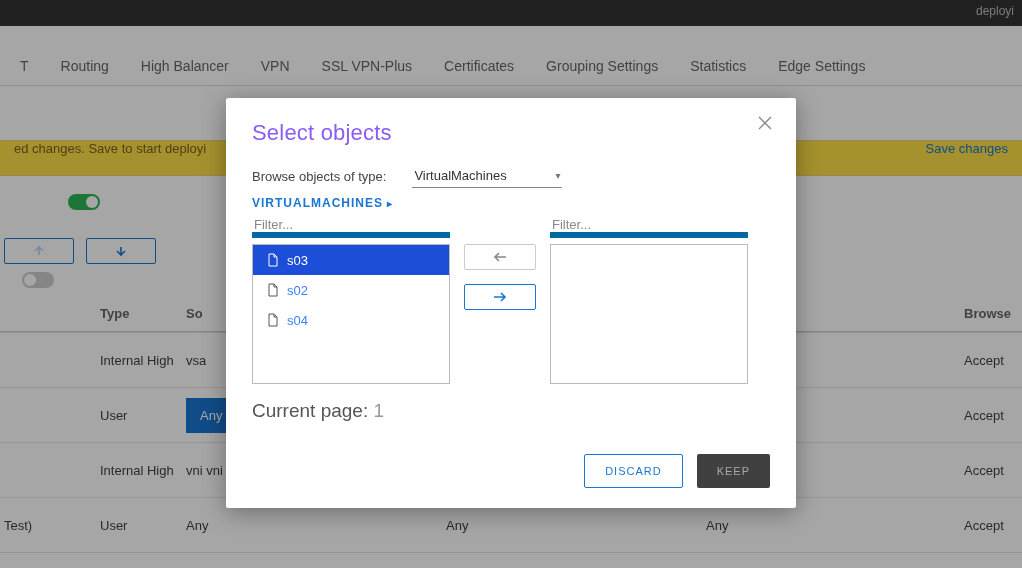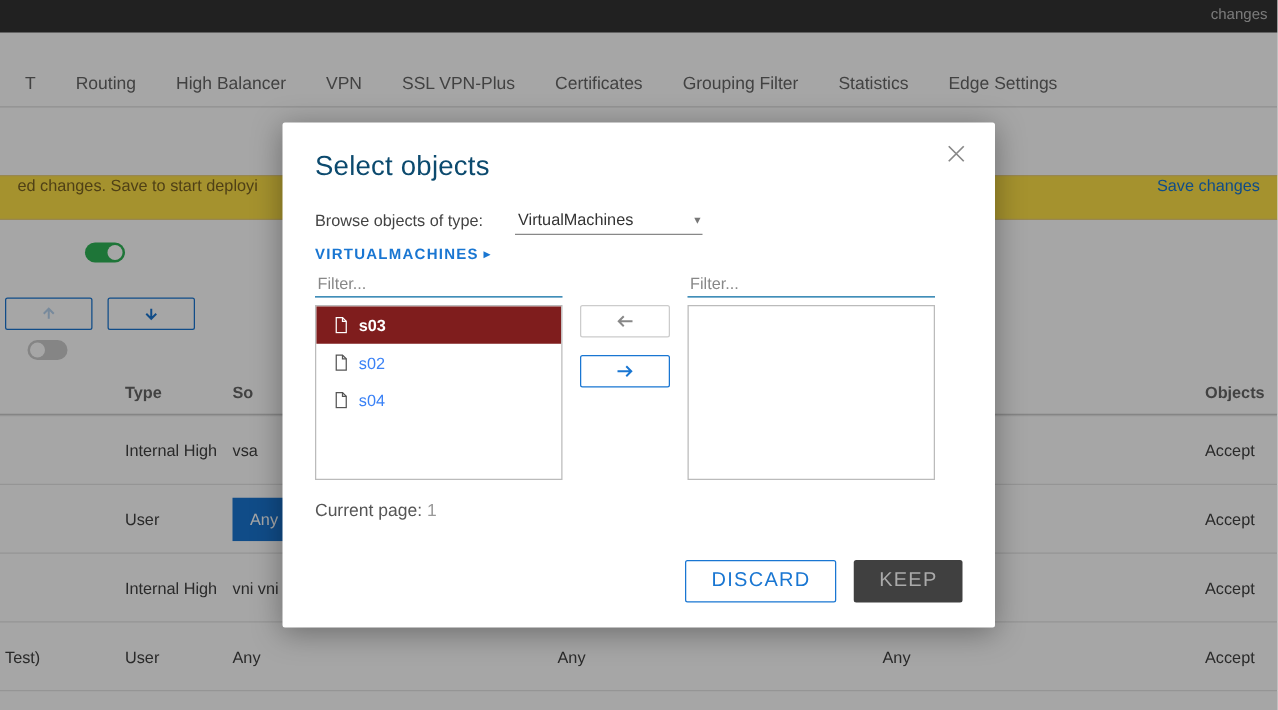--- a/index.html
+++ b/index.html
@@ -30,71 +30,71 @@
 
   .bg-table { position: absolute; top: 296px; left: 0; right: 0; }
   .bg-table .hdr, .bg-table .row { display: grid; grid-template-columns: 96px 86px 260px 260px 258px 62px; height: 55px; align-items:center; border-top:1px solid #e5e5e5; color:#414141; font-size:13px; }
   .bg-table .hdr { height: 36px; color:#666; font-weight:600; border-top:none; border-bottom:1px solid #ccc; }
   .bg-table .cell { padding: 0 4px; white-space: nowrap; overflow: hidden; }
   .bg-table .dest-any { background:#1976d2; color:#fff; display:inline-block; padding:10px 14px; }
 
   
   .scrim { position:absolute; inset:0; background:rgba(0,0,0,0.35); display:flex; align-items:flex-start; justify-content:center; }
   .modal { margin-top: 98px; width: 570px; background:#fff; box-shadow:0 4px 24px rgba(0,0,0,.35); border-radius:2px; padding: 22px 26px 20px; position:relative; }
-  .modal h1 { font-size: 22px; font-weight: 400; color: #0c4a6e; margin-bottom: 18px; letter-spacing: .2px; }
+  .modal h1 { font-size: 22px; font-weight: 400; color: #8b5cf6; margin-bottom: 18px; letter-spacing: .2px; }
   .modal .close { position:absolute; top:18px; right:22px; width:16px; height:16px; color:#888; cursor:pointer; }
   .modal .close svg { width:14px; height:14px; }
 
   .browse-row { display:flex; align-items:center; gap: 26px; font-size: 13px; color:#444; margin-bottom: 8px; }
   .type-select { position:relative; border-bottom:1px solid #888; width: 150px; padding: 4px 2px; display:flex; justify-content:space-between; align-items:center; color:#333; }
   .type-select .chev { color:#777; font-size:10px; }
 
   .breadcrumb { color:#1976d2; font-size:12px; letter-spacing: 1px; font-weight:600; margin-bottom: 6px; display:flex; align-items:center; gap:4px;}
   .breadcrumb .caret { font-size:10px; }
 
   .picker { display:flex; gap: 14px; align-items:flex-start; margin-top:2px; }
   .col { width: 198px; display:flex; flex-direction:column; }
-  .filter { border:none; border-bottom:1px solid #0369a1; height:22px; font-size:13px; color:#333; padding: 2px 2px; outline:none; }
+  .filter { border:none; border-bottom:6px solid #0369a1; height:22px; font-size:13px; color:#333; padding: 2px 2px; outline:none; }
   .filter::placeholder { color:#888; }
   .listbox { border:1px solid #bbb; height: 140px; margin-top:6px; overflow:auto; }
   .item { display:flex; align-items:center; gap:8px; height:30px; padding: 0 14px; font-size:13px; color:#3b82f6; cursor:pointer; }
-  .item.selected { background:#7f1d1d; color:#fff;font-weight:bold; }
+  .item.selected { background:#1d4ed8; color:#fff; }
   .item .file-ic { width:12px; height:14px; display:inline-block; }
   .item .file-ic svg { width:12px; height:14px; display:block; }
   .item.selected .file-ic svg path, .item.selected .file-ic svg polyline { stroke:#fff; }
 
   .movebtns { display:flex; flex-direction:column; gap:14px; margin-top: 28px; }
   .movebtns button { width:72px; height:26px; border:1px solid #ccc; background:#fff; border-radius:2px; color:#888; display:flex; align-items:center; justify-content:center; }
   .movebtns button.on { border-color:#1976d2; color:#1976d2; }
   .movebtns svg { width:14px; height:12px; }
 
-  .pager { margin-top: 16px; font-size:14px; color:#555; }
+  .pager { margin-top: 16px; font-size:19px; color:#555; }
   .pager .num { color:#999; }
 
   .dlg-actions { display:flex; justify-content:flex-end; gap:14px; margin-top: 32px; }
-  .dlg-actions button { height:34px; padding: 0 20px; border-radius:2px; font-size:16px; letter-spacing:1px; }
+  .dlg-actions button { height:34px; padding: 0 20px; border-radius:2px; font-size:11px; letter-spacing:1px; }
   .btn-discard { border:1px solid #1976d2; background:#fff; color:#1976d2; }
   .btn-keep { border:none; background:#404040; color:#aaa; }
 
 </style>
 </head>
 <body>
 
 <div class="bg-topbar"></div>
-<div class="bg-user">changes</div>
+<div class="bg-user">deployi</div>
 
 <nav class="bg-tabs">
   <ul>
     <li>T</li>
     <li>Routing</li>
     <li>High Balancer</li>
     <li>VPN</li>
     <li>SSL VPN-Plus</li>
     <li>Certificates</li>
-    <li>Grouping Filter</li>
+    <li>Grouping Settings</li>
     <li>Statistics</li>
     <li>Edge Settings</li>
   </ul>
 </nav>
 
 <div class="bg-banner">
   <span>ed changes. Save to start deployi</span>
   <span class="save-link">Save changes</span>
 </div>
 
@@ -115,21 +115,21 @@
 
 <div class="bg-row-toggle"><span class="toggle off"></span></div>
 
 <div class="bg-table">
   <div class="hdr">
     <div class="cell"></div>
     <div class="cell">Type</div>
     <div class="cell">So</div>
     <div class="cell"></div>
     <div class="cell"></div>
-    <div class="cell">Objects</div>
+    <div class="cell">Browse</div>
   </div>
   <div class="row">
     <div class="cell"></div>
     <div class="cell">Internal High</div>
     <div class="cell">vsa</div>
     <div class="cell"></div>
     <div class="cell"></div>
     <div class="cell">Accept</div>
   </div>
   <div class="row">

